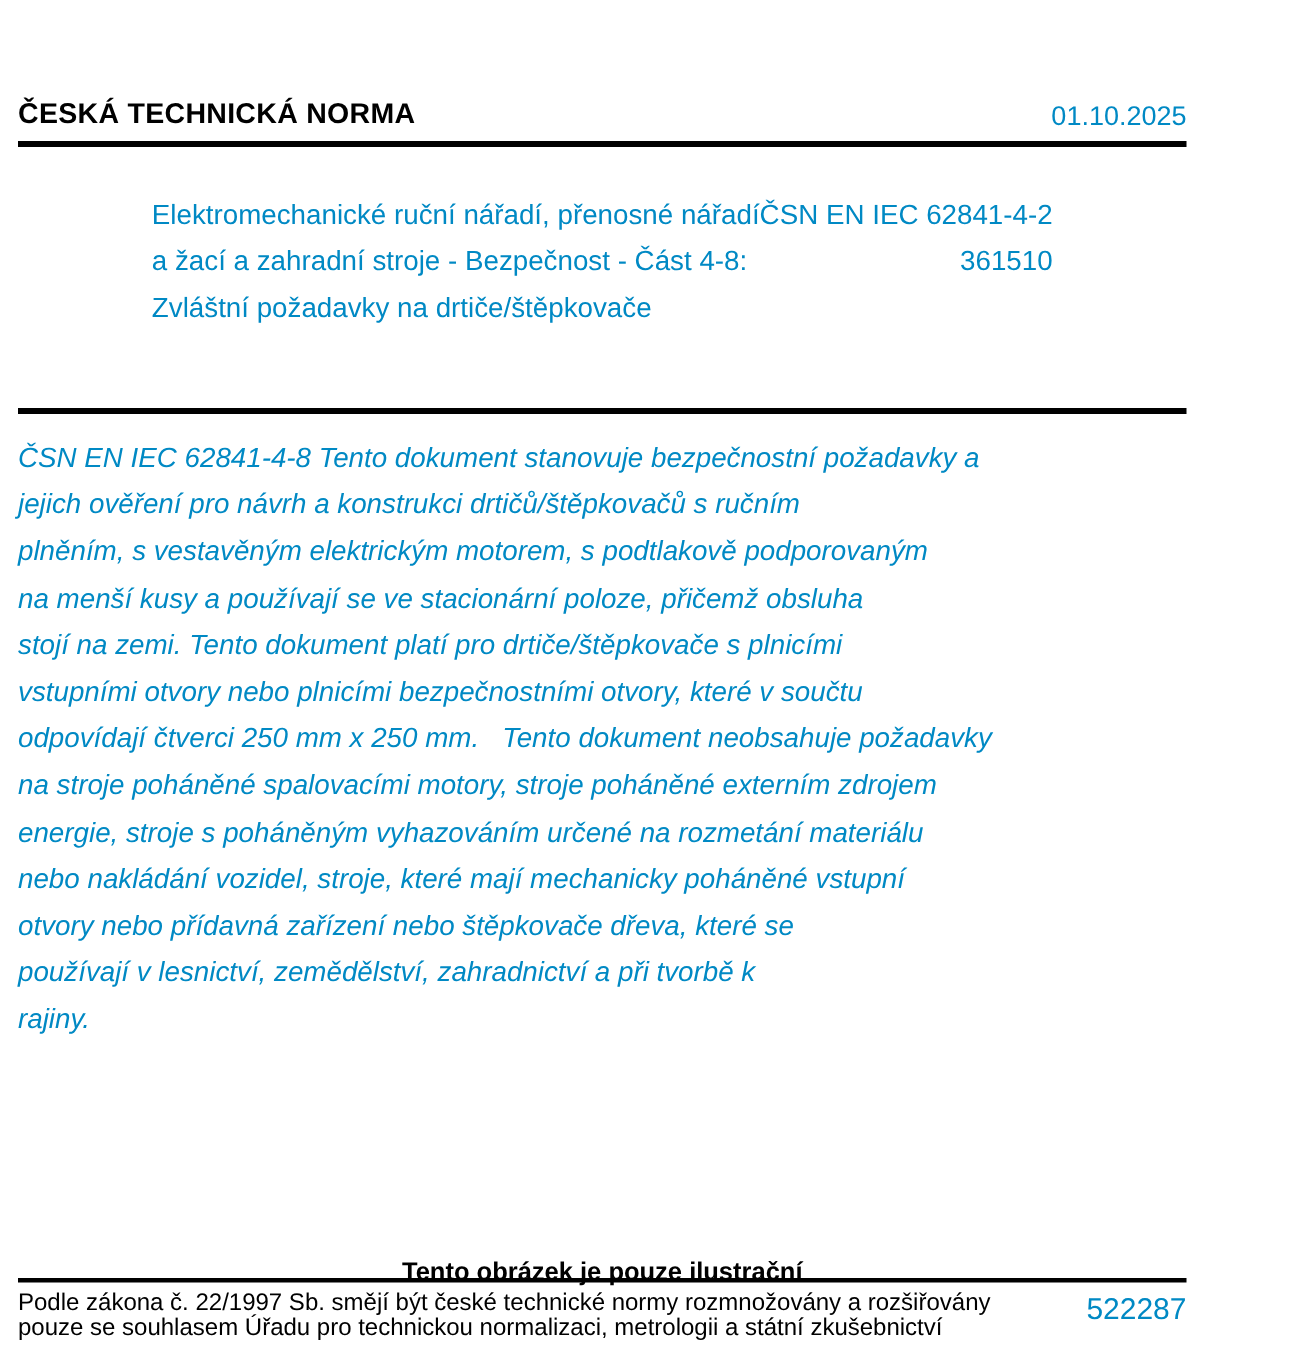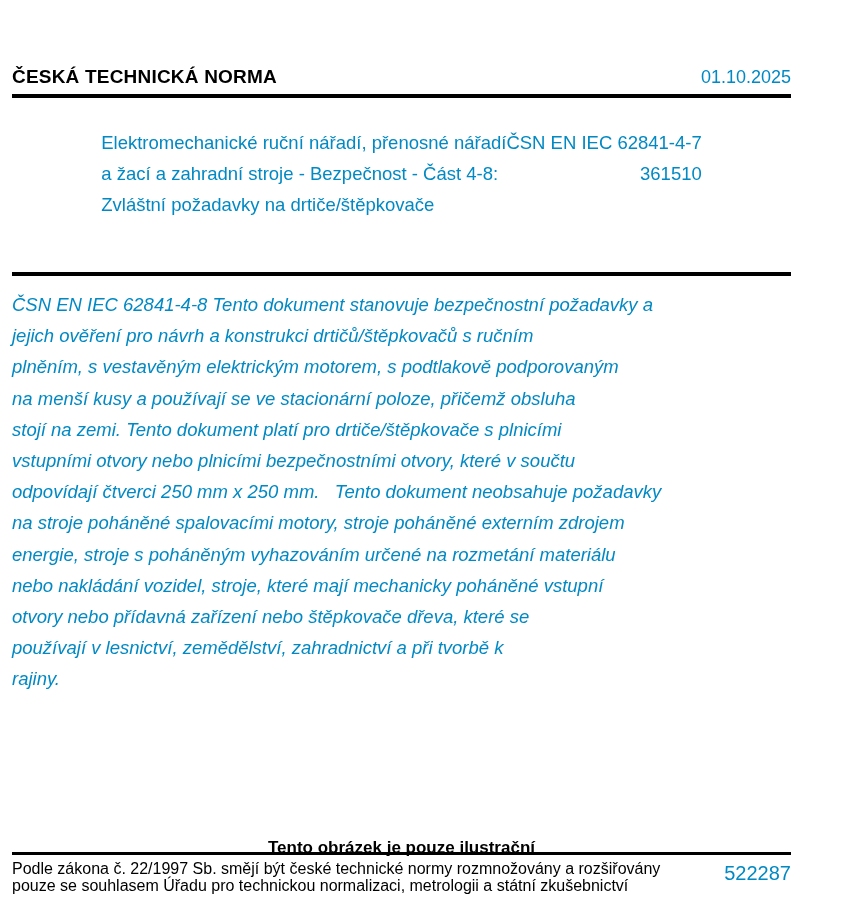--- a/index.html
+++ b/index.html
@@ -143,21 +143,21 @@
 
   <div class="rule rule-top"></div>
 
   <div class="title-block">
     <div class="title-left">
       <div>Elektromechanické ruční nářadí, přenosné nářadí</div>
       <div>a žací a zahradní stroje - Bezpečnost - Část 4-8:</div>
       <div>Zvláštní požadavky na drtiče/štěpkovače</div>
     </div>
     <div class="title-right">
-      <div>ČSN EN IEC 62841-4-7</div>
+      <div>ČSN EN IEC 62841-4-2</div>
       <div>361510</div>
     </div>
   </div>
 
   <div class="rule rule-mid"></div>
 
   <div class="abstract">
     <div>ČSN EN IEC 62841-4-8 Tento dokument stanovuje bezpečnostní požadavky a</div>
     <div>jejich ověření pro návrh a konstrukci drtičů/štěpkovačů s ručním</div>
     <div>plněním, s vestavěným elektrickým motorem, s podtlakově podporovaným</div>

